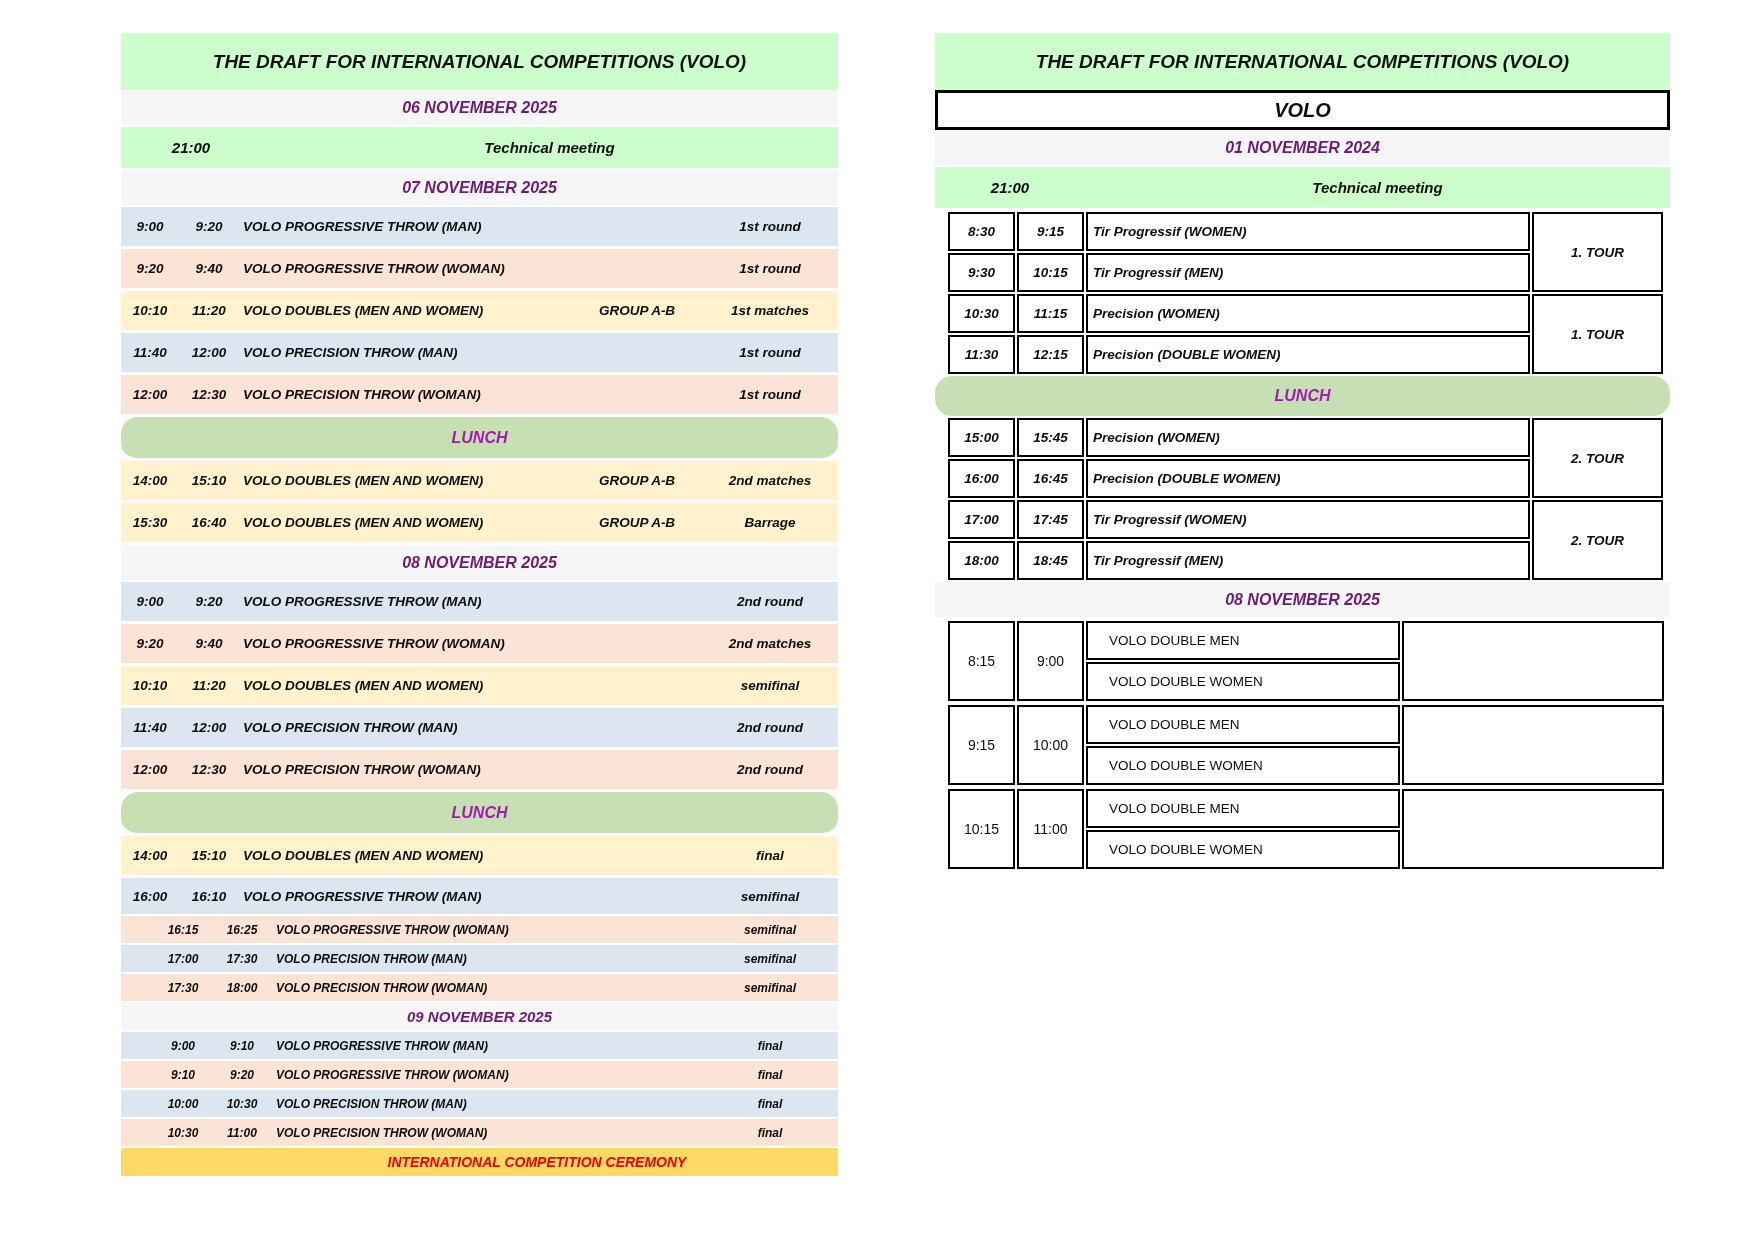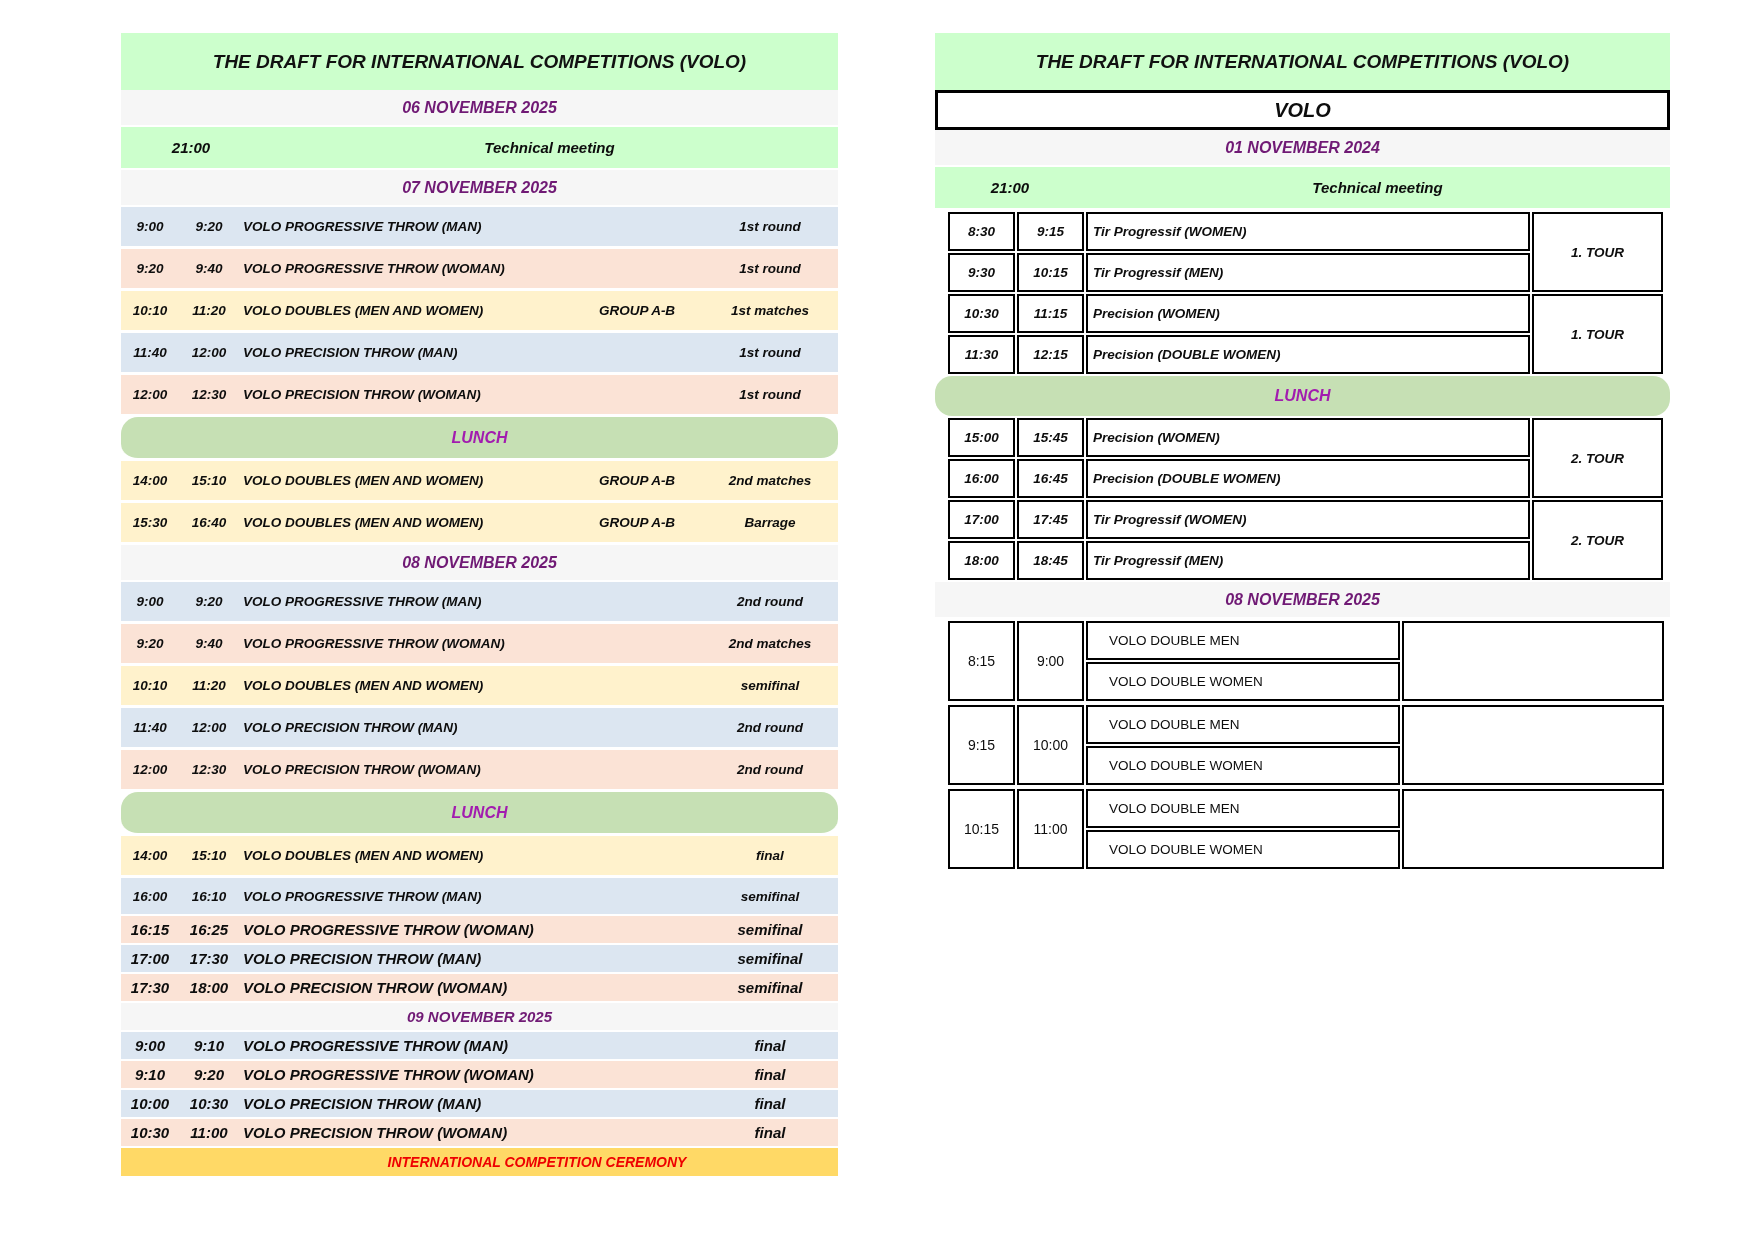--- a/index.html
+++ b/index.html
@@ -19,21 +19,21 @@
            font-weight:bold;font-style:italic;font-size:15px;border-bottom:2px solid #fff;box-sizing:border-box;}
   .meeting .mt{width:140px;text-align:center;}
   .meeting .ml{flex:1;text-align:center;}
   .band{height:44px;background:#c6e0b4;display:flex;align-items:center;justify-content:center;
         color:#a21caf;font-weight:bold;font-style:italic;font-size:16px;border-bottom:3px solid #fff;box-sizing:border-box;border-radius:17px;}
 
   
   .row{display:flex;align-items:center;height:42px;border-bottom:3px solid #fff;box-sizing:border-box;
        font-weight:bold;font-style:italic;font-size:13.5px;}
   .row.md{height:38px;border-bottom:2px solid #fff;}
-  .row.sm{height:29px;border-bottom:2px solid #fff;font-size:15px;}
+  .row.sm{height:29px;border-bottom:2px solid #fff;font-size:12px;padding-left:33px;}
   .row .t1{width:58px;text-align:center;}
   .row .t2{width:60px;text-align:center;}
   .row .ev{flex:1;padding-left:4px;white-space:nowrap;}
   .row .gp{width:130px;text-align:center;}
   .row .rd{width:136px;text-align:center;}
   .blue{background:#dce6f1;}
   .pink{background:#fbe3d6;}
   .yellow{background:#fff2cc;}
   .ceremony{height:28px;background:#ffd966;display:flex;align-items:center;
             color:#ee0000;font-weight:bold;font-style:italic;font-size:14px;}

